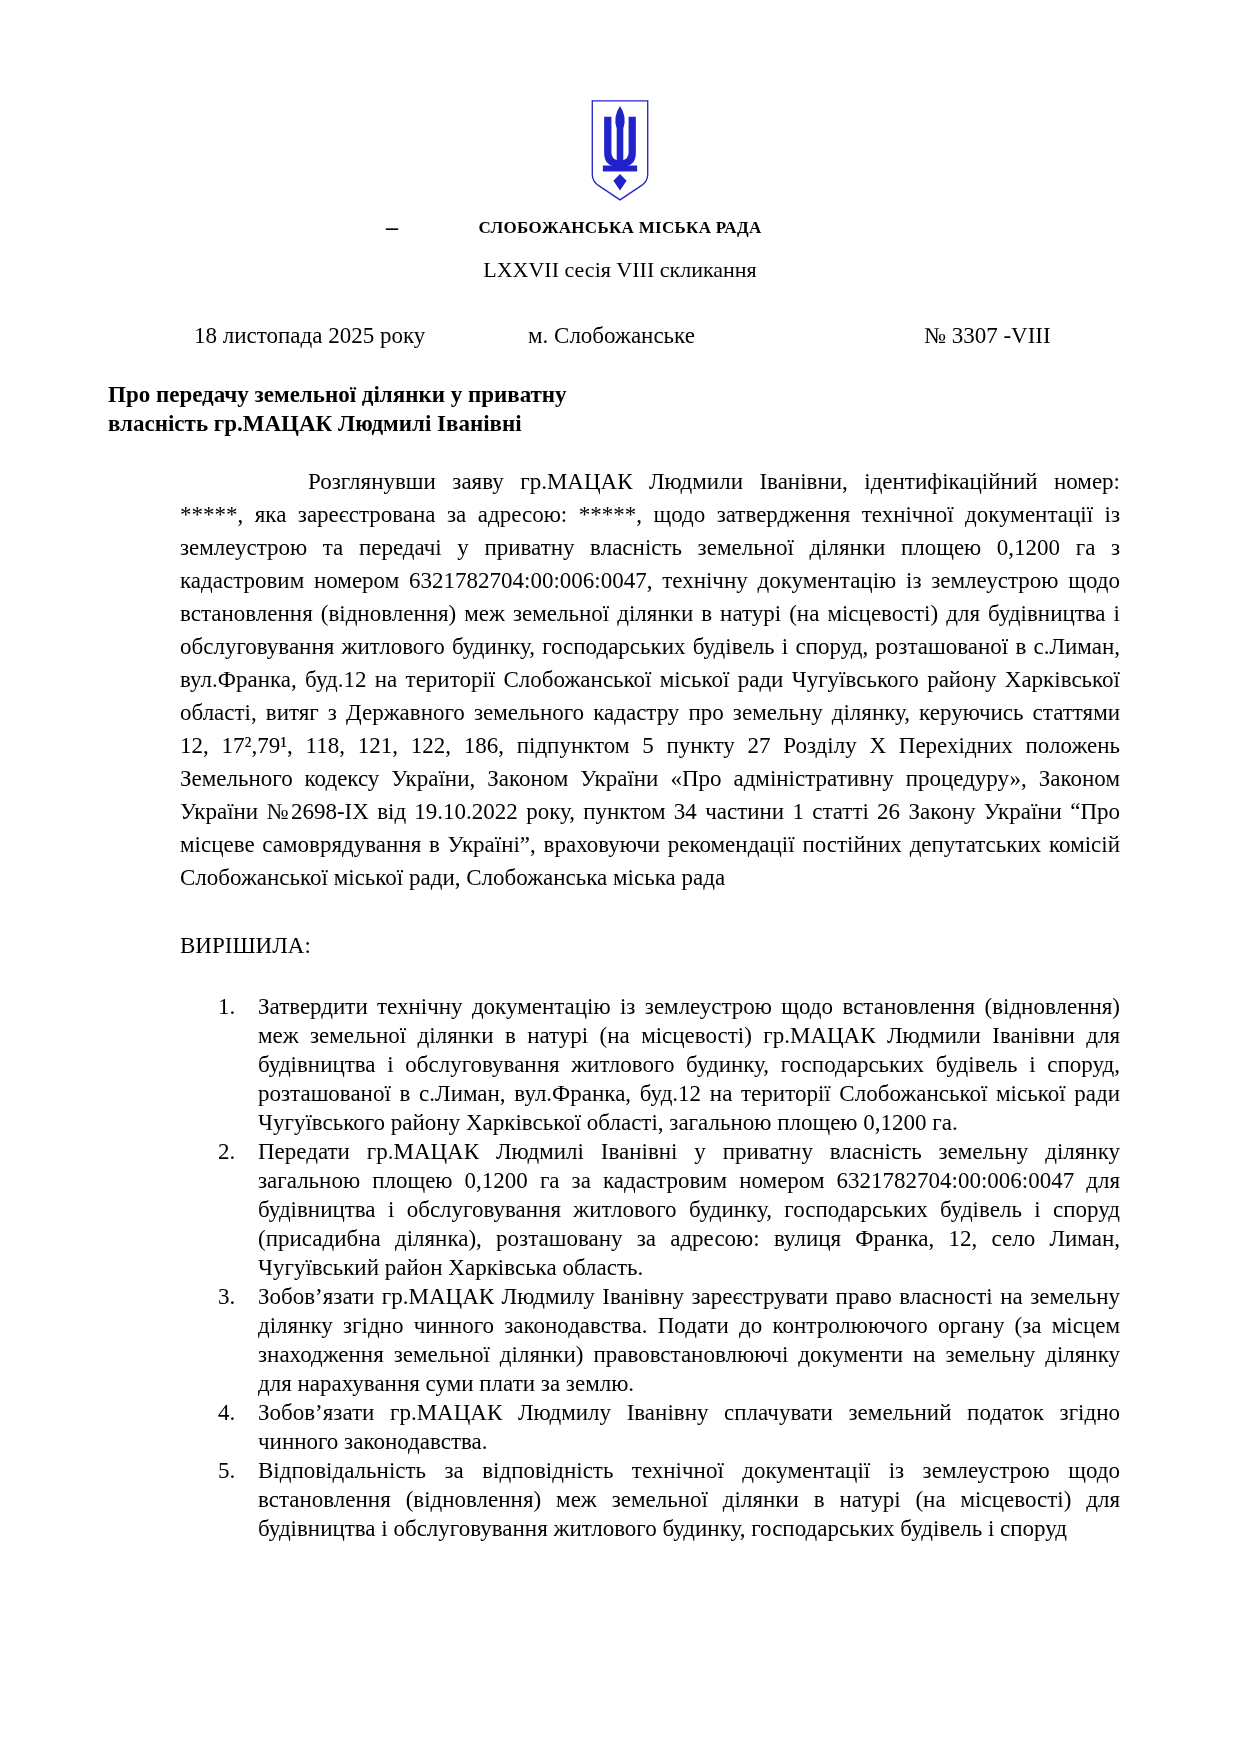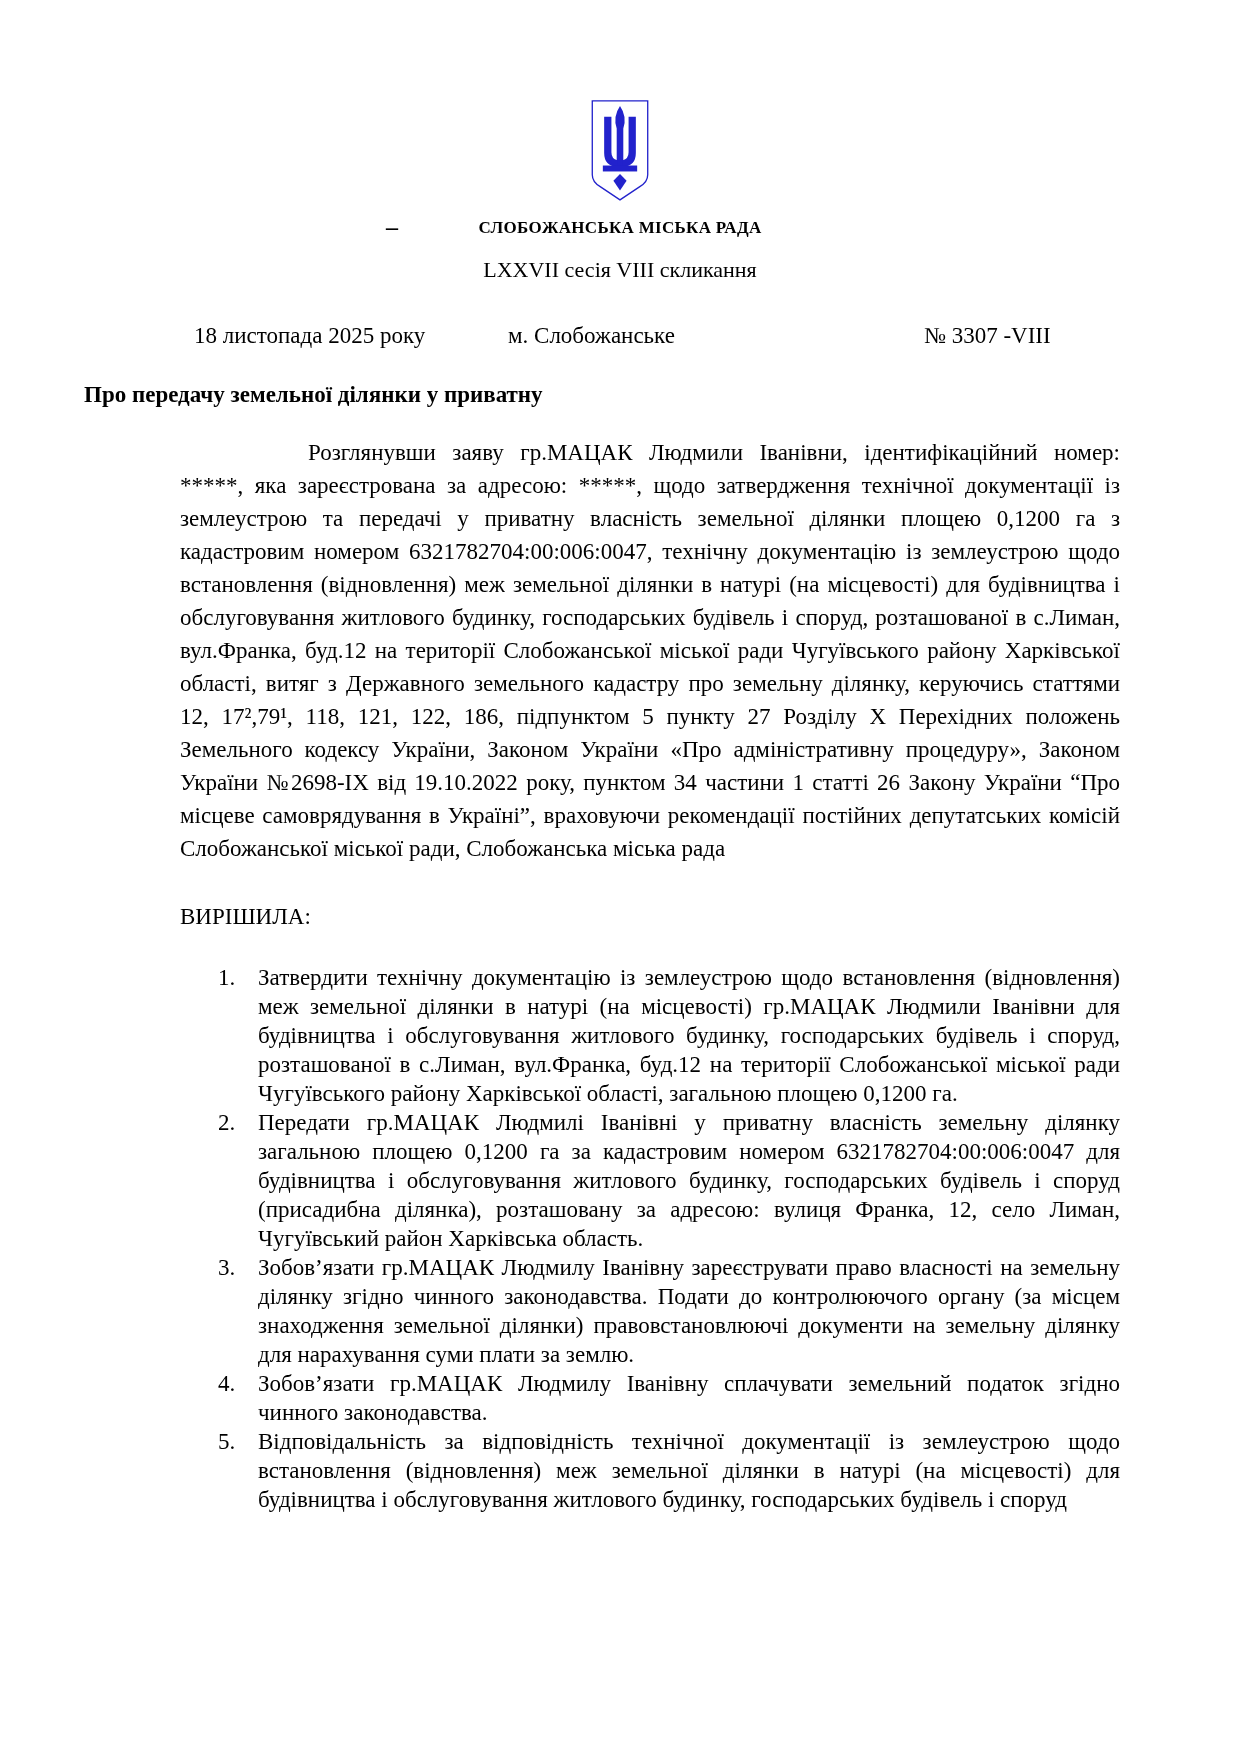--- a/index.html
+++ b/index.html
@@ -48,24 +48,24 @@
     font-weight: bold;
   }
   .meta-row {
     position: relative;
     margin: 37px 120px 0 180px;
     height: 29px;
     font-size: 23px;
     line-height: 29px;
   }
   .meta-date   { position: absolute; left: 14px; }
-  .meta-place  { position: absolute; left: 328px; }
+  .meta-place  { position: absolute; left: 348px; }
   .meta-number { position: absolute; left: 708px; margin-left: 36px; }
   .subject {
-    margin: 30px 120px 0 84px;
+    margin: 30px 120px 0 108px;
     font-weight: bold;
     font-size: 23px;
     line-height: 29px;
   }
   .preamble {
     margin: 27px 120px 0 180px;
     font-size: 23px;
     line-height: 33px;
     text-align: justify;
     text-indent: 128px;
@@ -120,20 +120,21 @@
 
 
   <div class="meta-row">
     <span class="meta-date">18 листопада 2025 року</span>
     <span class="meta-place">м. Слобожанське</span>
     <span class="meta-number">№ 3307 -VIII</span>
   </div>
 
   <div class="subject">
     <div>Про передачу земельної ділянки у приватну</div>
+    <div>власність гр.МАЦАК Людмилі Іванівні</div>
   </div>
 
   <div class="preamble">Розглянувши заяву гр.МАЦАК Людмили Іванівни, ідентифікаційний номер: *****, яка зареєстрована за адресою: *****, щодо затвердження технічної документації із землеустрою та передачі у приватну власність земельної ділянки площею 0,1200 га з кадастровим номером 6321782704:00:006:0047, технічну документацію із землеустрою щодо встановлення (відновлення) меж земельної ділянки в натурі (на місцевості) для будівництва і обслуговування житлового будинку, господарських будівель і споруд, розташованої в с.Лиман, вул.Франка, буд.12 на території Слобожанської міської ради Чугуївського району Харківської області, витяг з Державного земельного кадастру про земельну ділянку, керуючись статтями 12, 17²,79¹, 118, 121, 122, 186, підпунктом 5 пункту 27 Розділу X Перехідних положень Земельного кодексу України, Законом України «Про адміністративну процедуру», Законом України №2698-IX від 19.10.2022 року, пунктом 34 частини 1 статті 26 Закону України “Про місцеве самоврядування в Україні”, враховуючи рекомендації постійних депутатських комісій Слобожанської міської ради, Слобожанська міська рада</div>
 
   <div class="resolved-heading">ВИРІШИЛА:</div>
 
   <div class="resolution-list">
     <div class="list-item">
       <span class="item-num">1.</span>
       <div class="item-text">Затвердити технічну документацію із землеустрою щодо встановлення (відновлення) меж земельної ділянки в натурі (на місцевості) гр.МАЦАК Людмили Іванівни для будівництва і обслуговування житлового будинку, господарських будівель і споруд, розташованої в с.Лиман, вул.Франка, буд.12 на території Слобожанської міської ради Чугуївського району Харківської області, загальною площею 0,1200 га.</div>

